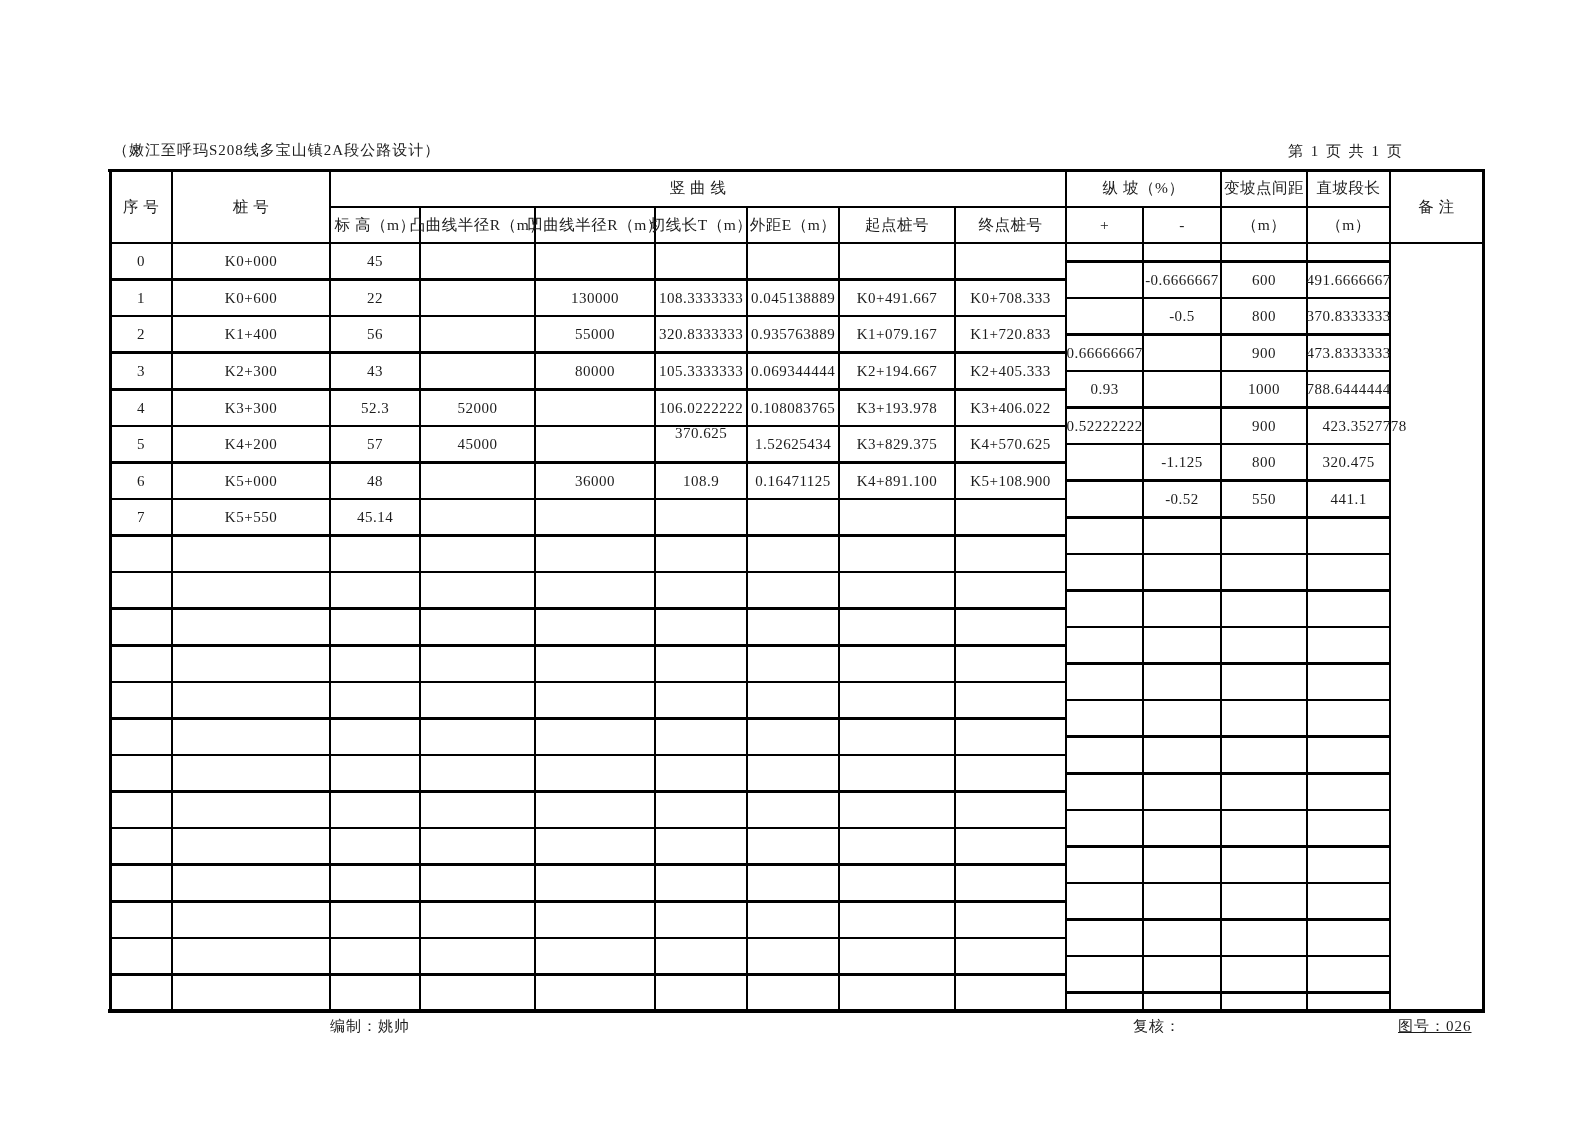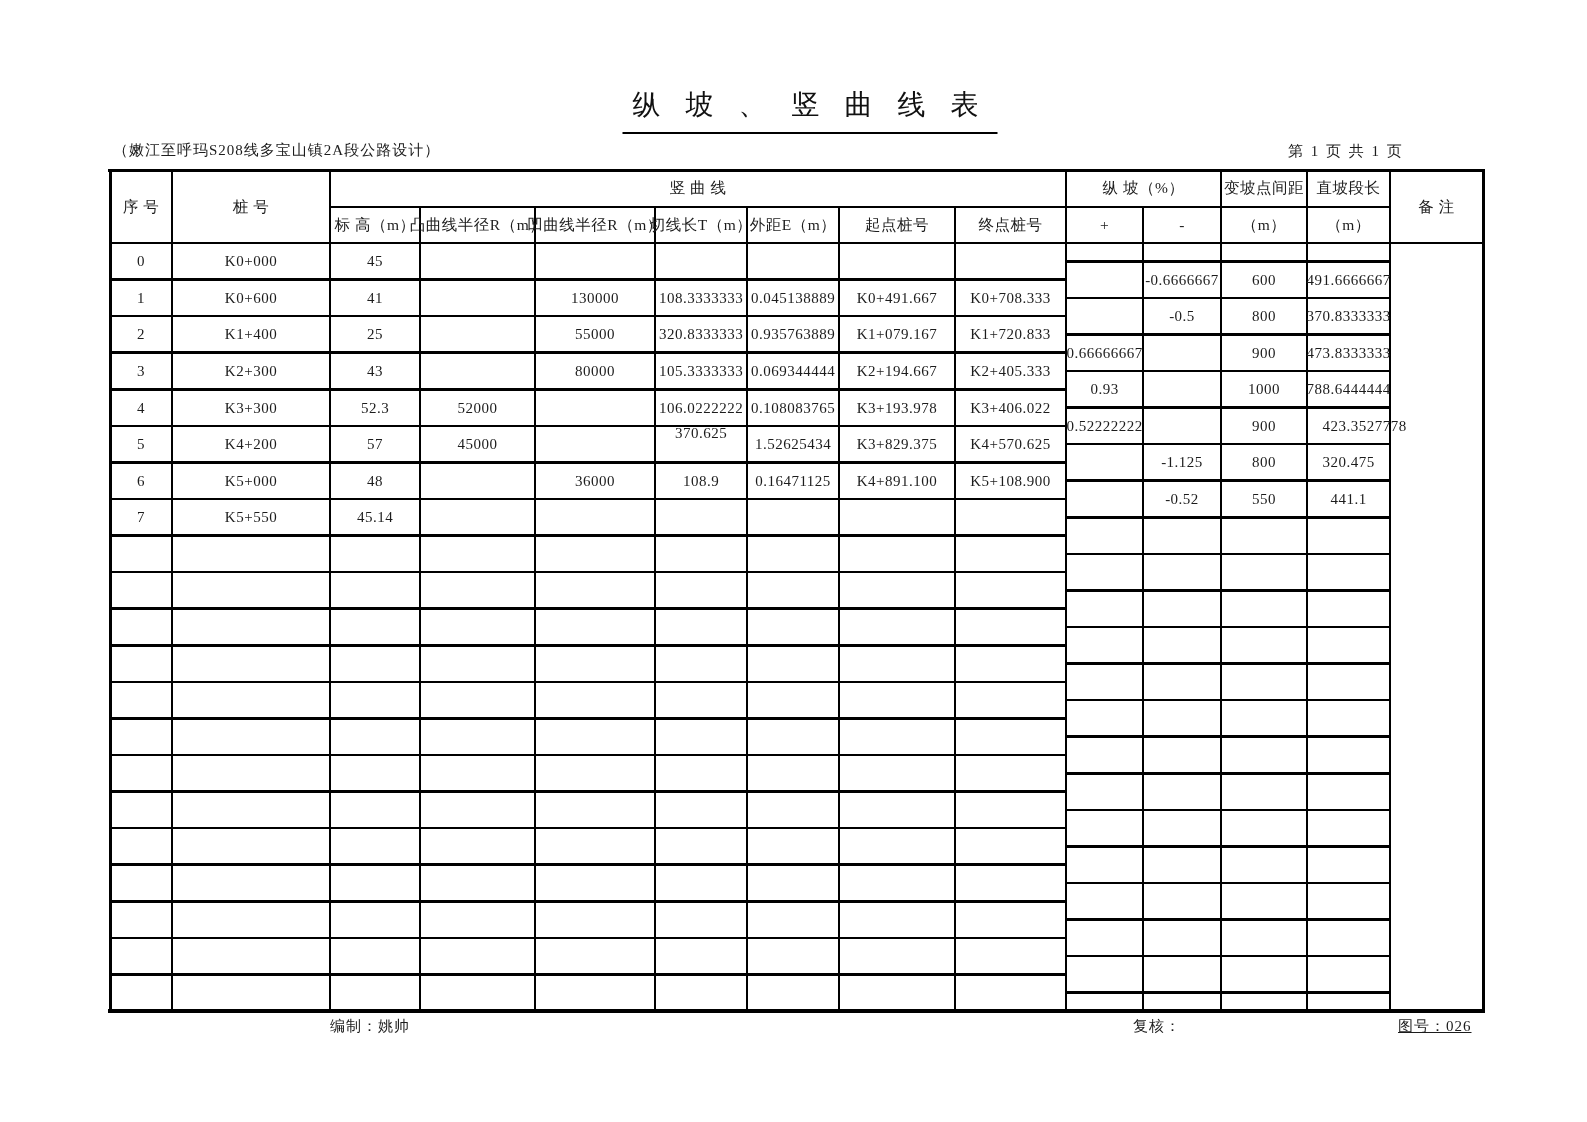--- a/index.html
+++ b/index.html
@@ -37,21 +37,20 @@
   .pagination{position:absolute;left:1288px;top:142px;font-size:15px;letter-spacing:2px;}
   .footer-item{position:absolute;top:1017px;font-size:15px;letter-spacing:1px;}
   .f-compiled{left:330px;}
   .f-reviewed{left:1133px;}
   .f-drawingno{left:1398px;text-decoration:underline;}
 </style>
 </head>
 <body>
 
 <div class="sheet">
-  <div class="title">纵 坡 、 竖 曲 线 表</div>
   <div class="subtitle">（嫩江至呼玛S208线多宝山镇2A段公路设计）</div>
   <div class="pagination">第 1 页    共 1 页</div>
 
   <div id="table-root">
       <div class="hl" style="left: 108px; top: 168.5px; width: 1377px; height: 3px;"></div>
       <div class="hl" style="left: 330px; top: 205.5px; width: 1060px; height: 2px;"></div>
       <div class="hl" style="left: 110px; top: 241.6px; width: 1373px; height: 2.8px;"></div>
       <div class="hl" style="left: 110px; top: 278.271px; width: 956px; height: 2.6px;"></div>
       <div class="hl" style="left: 110px; top: 314.843px; width: 956px; height: 2.6px;"></div>
       <div class="hl" style="left: 110px; top: 351.414px; width: 956px; height: 2.6px;"></div>
@@ -125,29 +124,29 @@
       <div class="cell grp" style="left: 1264px; top: 188.25px;">变坡点间距</div>
       <div class="cell grp" style="left: 1264px; top: 224.75px;">（m）</div>
       <div class="cell grp" style="left: 1348.5px; top: 188.25px;">直坡段长</div>
       <div class="cell grp" style="left: 1348.5px; top: 224.75px;">（m）</div>
       <div class="cell grp" style="left: 1436.5px; top: 206.5px;">备   注</div>
       <div class="cell" style="left: 141px; top: 261.286px;">0</div>
       <div class="cell" style="left: 251px; top: 261.286px;">K0+000</div>
       <div class="cell" style="left: 375px; top: 261.286px;">45</div>
       <div class="cell" style="left: 141px; top: 297.857px;">1</div>
       <div class="cell" style="left: 251px; top: 297.857px;">K0+600</div>
-      <div class="cell" style="left: 375px; top: 297.857px;">41</div>
+      <div class="cell" style="left: 375px; top: 297.857px;">22</div>
       <div class="cell" style="left: 595px; top: 297.857px;">130000</div>
       <div class="cell" style="left: 701px; top: 297.857px;">108.3333333</div>
       <div class="cell" style="left: 793px; top: 297.857px;">0.045138889</div>
       <div class="cell" style="left: 897px; top: 297.857px;">K0+491.667</div>
       <div class="cell" style="left: 1010.5px; top: 297.857px;">K0+708.333</div>
       <div class="cell" style="left: 141px; top: 334.429px;">2</div>
       <div class="cell" style="left: 251px; top: 334.429px;">K1+400</div>
-      <div class="cell" style="left: 375px; top: 334.429px;">25</div>
+      <div class="cell" style="left: 375px; top: 334.429px;">56</div>
       <div class="cell" style="left: 595px; top: 334.429px;">55000</div>
       <div class="cell" style="left: 701px; top: 334.429px;">320.8333333</div>
       <div class="cell" style="left: 793px; top: 334.429px;">0.935763889</div>
       <div class="cell" style="left: 897px; top: 334.429px;">K1+079.167</div>
       <div class="cell" style="left: 1010.5px; top: 334.429px;">K1+720.833</div>
       <div class="cell" style="left: 141px; top: 371px;">3</div>
       <div class="cell" style="left: 251px; top: 371px;">K2+300</div>
       <div class="cell" style="left: 375px; top: 371px;">43</div>
       <div class="cell" style="left: 595px; top: 371px;">80000</div>
       <div class="cell" style="left: 701px; top: 371px;">105.3333333</div>

